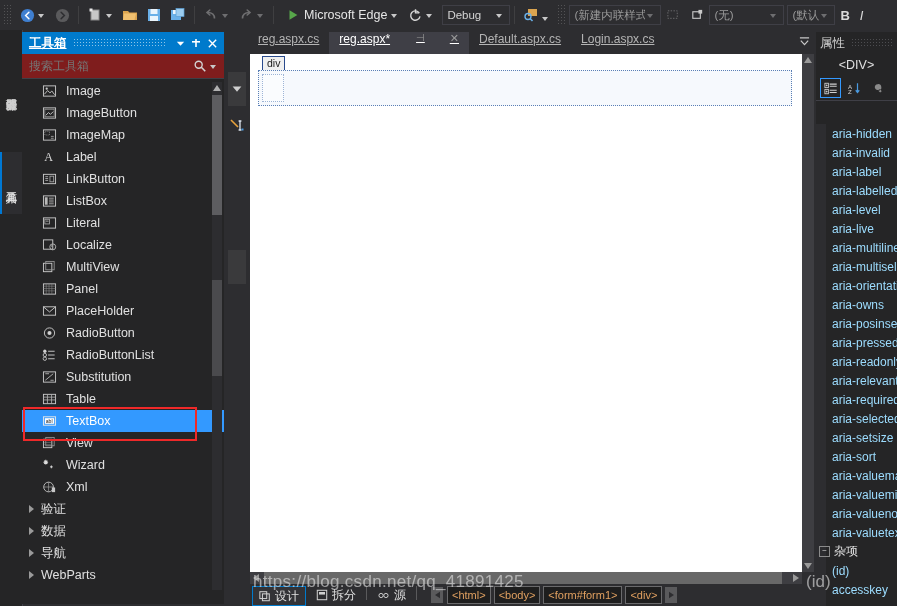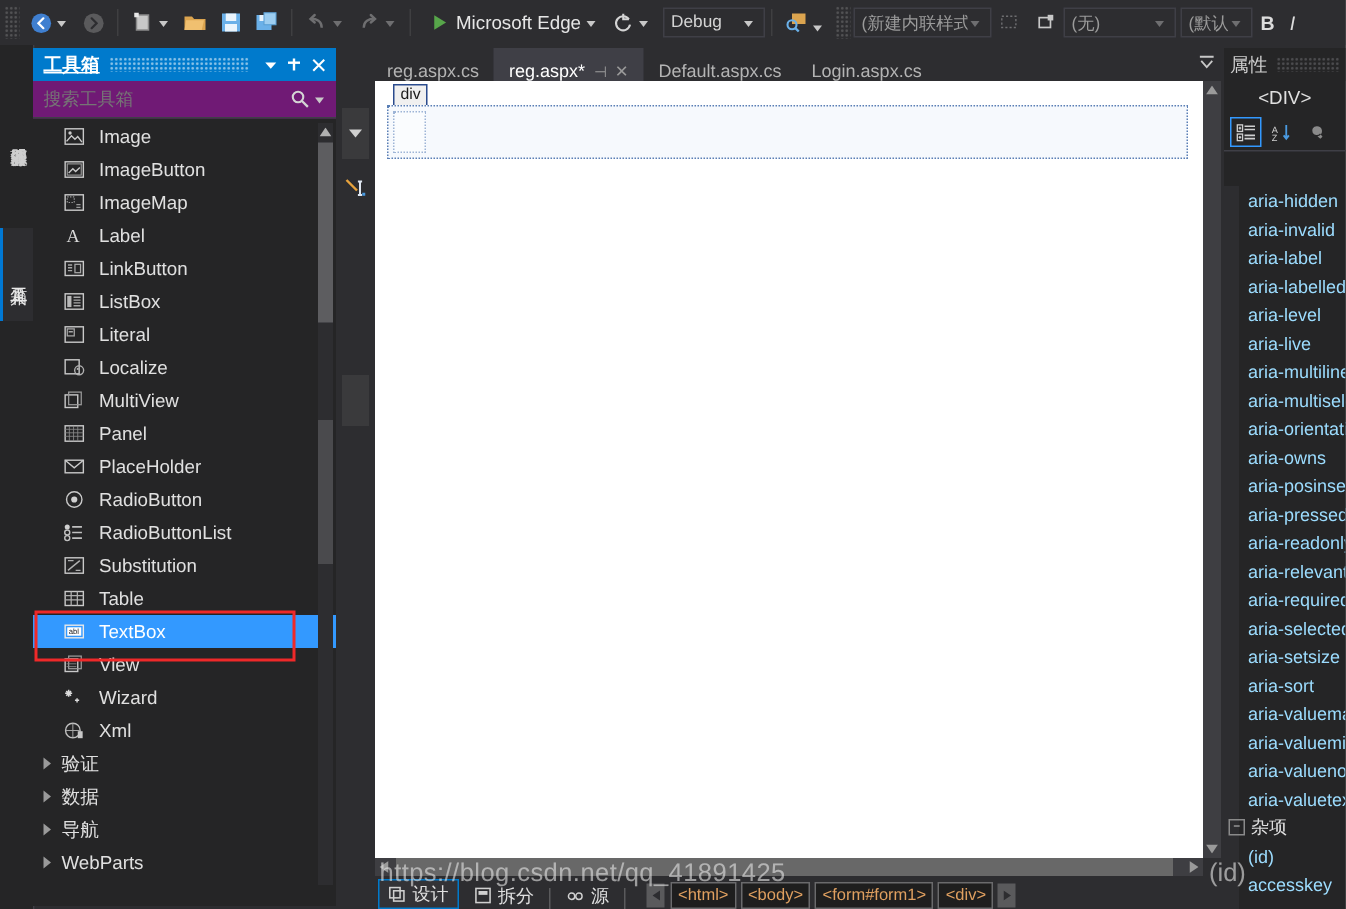--- a/index.html
+++ b/index.html
@@ -37,21 +37,21 @@
 
   
   .toolbox{position:absolute;left:22px;top:32px;width:202px;height:572px;background:#252526;}
   .tb-head{height:22px;background:#007acc;display:flex;align-items:center;padding:0 4px;}
   .tb-title{color:#fff;font-size:12.5px;font-weight:bold;padding-left:3px;text-decoration:underline;}
   .tb-dots{flex:1;height:10px;margin:0 6px;
            background-image:radial-gradient(rgba(255,255,255,.55) 0.8px, transparent 0.9px);
            background-size:3px 3px;}
   .hicon{width:16px;height:16px;display:flex;align-items:center;justify-content:center;
          color:#fff;font-size:12px;}
-  .tb-search{height:24px;background:#701a75;border-bottom:1px solid #3f3f46;
+  .tb-search{height:24px;background:#7f1d1d;border-bottom:1px solid #3f3f46;
              display:flex;align-items:center;padding:0 5px;}
   .tb-search input{flex:1;background:transparent;border:0;outline:0;color:#9a9a9a;
                    font-size:12px;font-family:inherit;}
   .tb-list{position:absolute;left:0;top:48px;width:202px;height:524px;overflow:hidden;
            background:#252526;}
   .tb-row{height:22px;display:flex;align-items:center;padding-left:18px;cursor:default;text-align:center;}
   .tb-row .ic{width:18px;height:16px;display:flex;align-items:center;justify-content:center;
               margin-right:8px;}
   .tb-row .lb{color:#e0e0e0;font-size:12.5px;white-space:nowrap;}
   .tb-row.sel{background:#3399ff;}
@@ -66,42 +66,42 @@
 
   .redbox{position:absolute;border:2px solid #ef2929;pointer-events:none;}
 
   
   .mstrip{position:absolute;left:226px;top:32px;width:22px;height:572px;background:#2d2d30;}
   .mstrip .sq{position:absolute;left:2px;width:18px;height:34px;background:#3a3a3c;}
 
   
   .editor{position:absolute;left:248px;top:32px;width:566px;height:574px;background:#2d2d30;}
   .tabstrip{height:22px;display:flex;align-items:flex-end;background:#2d2d30;position:relative;}
-  .etab{height:22px;display:flex;align-items:flex-end;padding:0 10px;color:#b4b4b4;
-        font-size:12px;cursor:default;white-space:nowrap;}
-  .etab.active{background:#3f3f46;color:#ffffff;}
+  .etab{height:22px;display:flex;align-items:flex-start;padding:0 10px;color:#b4b4b4;
+        font-size:12px;cursor:default;white-space:nowrap;text-decoration:underline;}
+  .etab.active{background:#3f3f46;color:#ffffff;gap:20px;}
   .etab .pin{margin-left:6px;color:#9a9a9a;font-size:10px;}
   .etab .xx{margin-left:5px;color:#9a9a9a;font-size:11px;}
   .tabmenu{position:absolute;right:4px;top:4px;color:#c8c8c8;font-size:11px;}
   .canvas{position:absolute;left:2px;top:22px;width:552px;height:518px;background:#ffffff;}
   .divtag{position:absolute;left:12px;top:2px;height:13px;border:1px solid #2a4b8d;
           background:#f0f0f0;color:#1a1a1a;font-size:10.5px;line-height:12px;padding:0 4px;}
   .divbox{position:absolute;left:8px;top:16px;width:532px;height:34px;
           border:1px dotted #5a7fb5;background:#f6f9fd;}
   .divinner{position:absolute;left:3px;top:3px;width:20px;height:26px;
             border:1px dotted #9db4d6;background:#fafcfe;}
   .ed-vscroll{position:absolute;right:0;top:22px;width:12px;height:518px;background:#3e3e42;}
   .ed-hscroll{position:absolute;left:2px;top:540px;width:552px;height:12px;background:#3e3e42;}
   .sc-arrow{position:absolute;color:#9a9a9a;font-size:8px;display:flex;
             align-items:center;justify-content:center;}
   .ed-hthumb{position:absolute;left:14px;top:0;width:518px;height:12px;background:#686868;}
 
   
   .viewbar{position:absolute;left:0;top:554px;width:566px;height:20px;
-           display:flex;align-items:flex-end;background:#2d2d30;}
+           display:flex;align-items:flex-start;background:#2d2d30;}
   .vbtn{height:18px;display:flex;align-items:center;padding:0 6px;color:#e0e0e0;
         font-size:12px;cursor:default;margin-left:4px;}
   .vbtn.sel{border:1px solid #007acc;background:#333337;}
   .vsep{width:1px;height:14px;background:#5a5a5c;margin:0 4px;}
   .crumbs{display:flex;align-items:center;margin-left:10px;}
   .crumb{height:16px;border:1px solid #6a6a6c;background:#1e1e1e;color:#e0a060;
          font-size:11px;display:flex;align-items:center;padding:0 4px;margin-right:3px;cursor:default;}
   .crumb.last{color:#e0a060;}
   .cr-nav{width:12px;height:16px;background:#5a5a5c;color:#1e1e1e;font-size:8px;
           display:flex;align-items:center;justify-content:center;margin-right:4px;}

